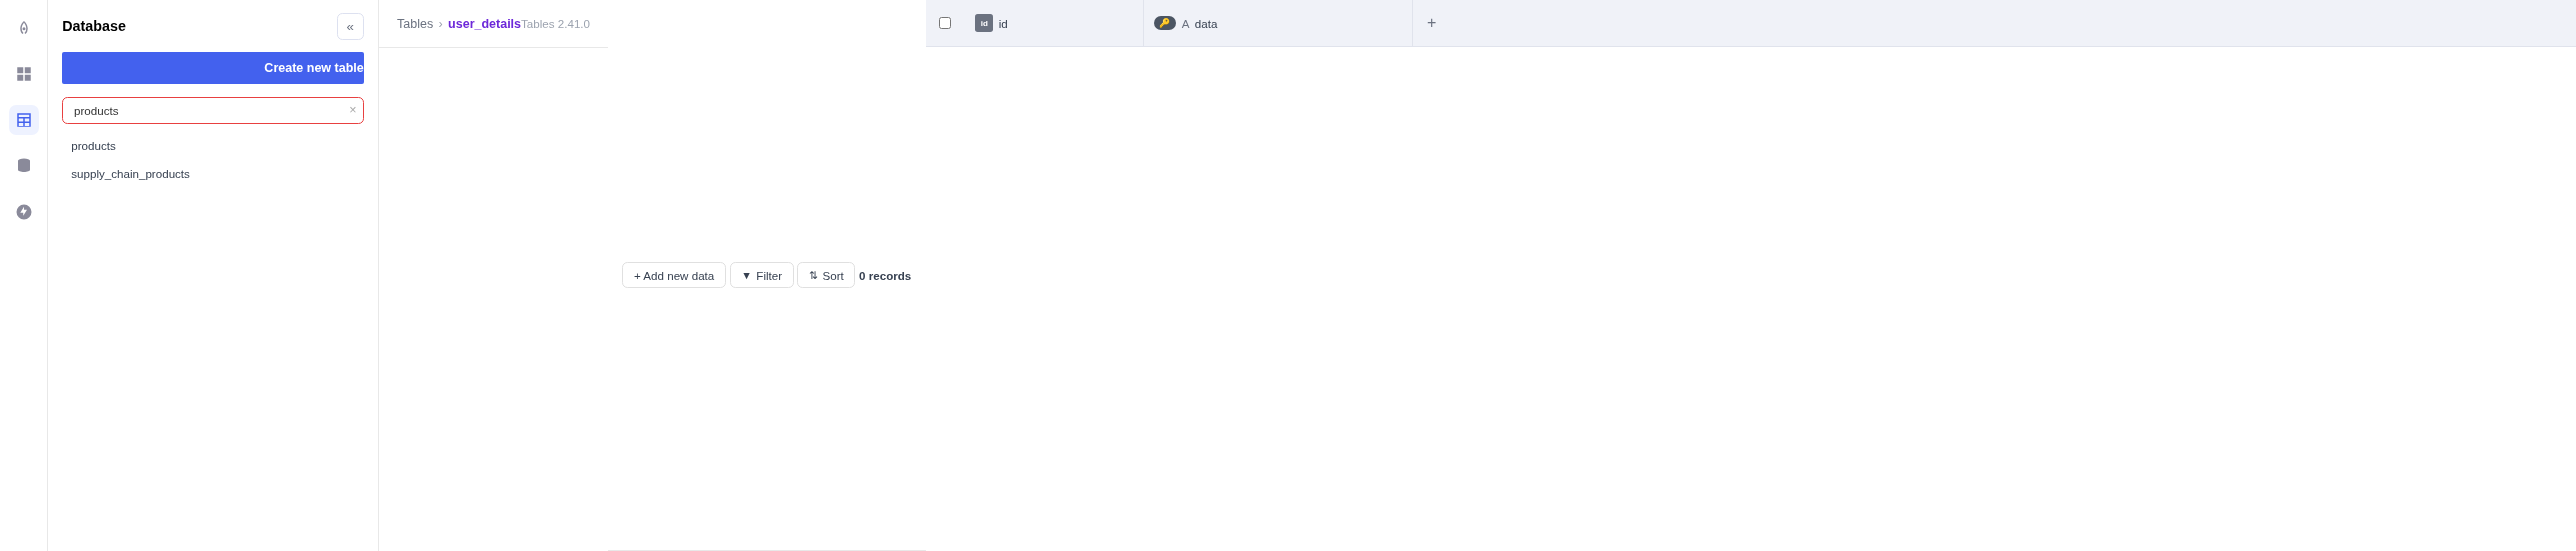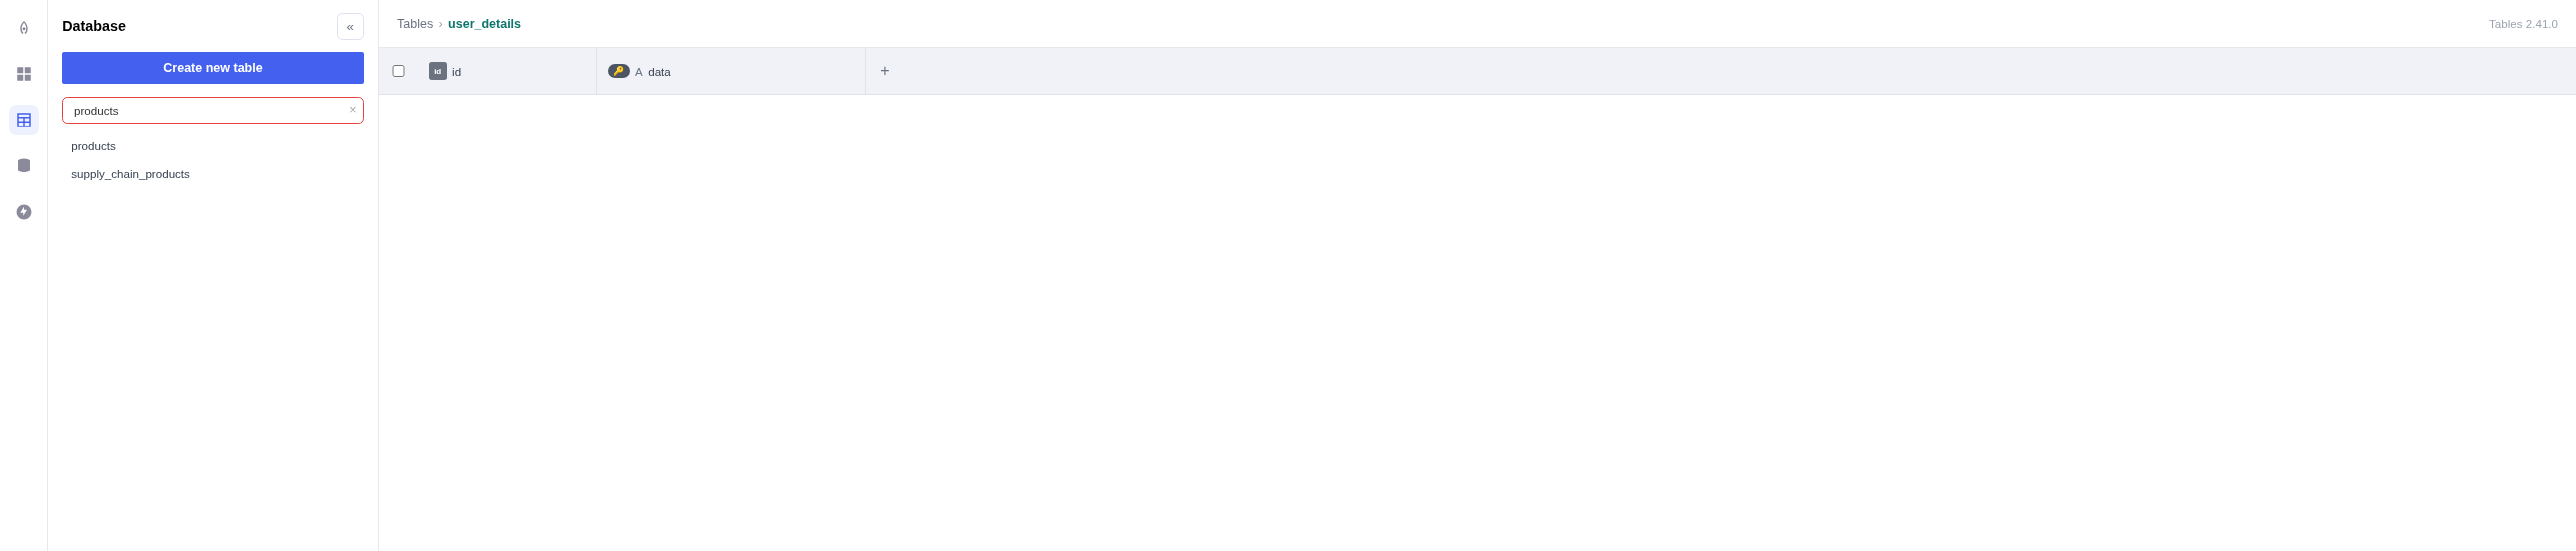--- a/index.html
+++ b/index.html
@@ -80,20 +80,21 @@
       width: 100%;
       padding: 9px 0;
       background: #4361ee;
       color: #fff;
       border: none;
       border-radius: 2px;
       font-size: 12.5px;
       font-weight: 600;
       cursor: pointer;
       margin-bottom: 12.5px;
+      text-align: right;
     }
     .search-box {
       position: relative;
       margin-bottom: 9px;
     }
     .search-input {
       width: 100%;
       padding: 6.3px 27px 6.3px 10.7px;
       border: 1.8px solid #e84040;
       border-radius: 5.4px;
@@ -123,21 +124,21 @@
       border-radius: 5.4px;
       cursor: pointer;
       color: #374151;
       font-size: 11.6px;
     }
 
     
     .main {
       flex: 1;
       display: flex;
-      flex-direction: column;
+      flex-direction: row;
       background: #fff;
       overflow: hidden;
     }
 
     
     .topbar {
       display: flex;
       align-items: center;
       justify-content: space-between;
       padding: 0 18px;
@@ -152,21 +153,21 @@
       color: #374151;
     }
     .breadcrumb .bc-tables {
       color: #6b7280;
     }
     .breadcrumb .bc-sep {
       color: #9ca3af;
     }
     .breadcrumb .bc-current {
       font-weight: 600;
-      color: #0f766e;
+      color: #6d28d9;
     }
     .version-label {
       font-size: 11.6px;
       color: #9ca3af;
     }
 
     
     .toolbar {
       display: flex;
       align-items: center;
@@ -328,20 +329,34 @@
 
   <div class="topbar">
     <div class="breadcrumb">
       <span class="bc-tables">Tables</span>
       <span class="bc-sep">›</span>
       <span class="bc-current">user_details</span>
     </div>
     <span class="version-label">Tables 2.41.0</span>
   </div>
 
+  <div class="toolbar">
+    <button class="toolbar-btn">
+      <span>+ Add new data</span>
+    </button>
+    <button class="toolbar-btn">
+      <span style="font-size:10.7px;">▼</span>
+      <span>Filter</span>
+    </button>
+    <button class="toolbar-btn">
+      <span style="font-size:10.7px;">⇅</span>
+      <span>Sort</span>
+    </button>
+    <span class="records-count">0 records</span>
+  </div>
 
   <div class="table-area">
     <div class="table-header-row">
       <div class="th-checkbox">
         <input type="checkbox" style="">
       </div>
       <div class="th-cell">
         <div class="col-icon id-icon">
           <span>id</span>
         </div>

